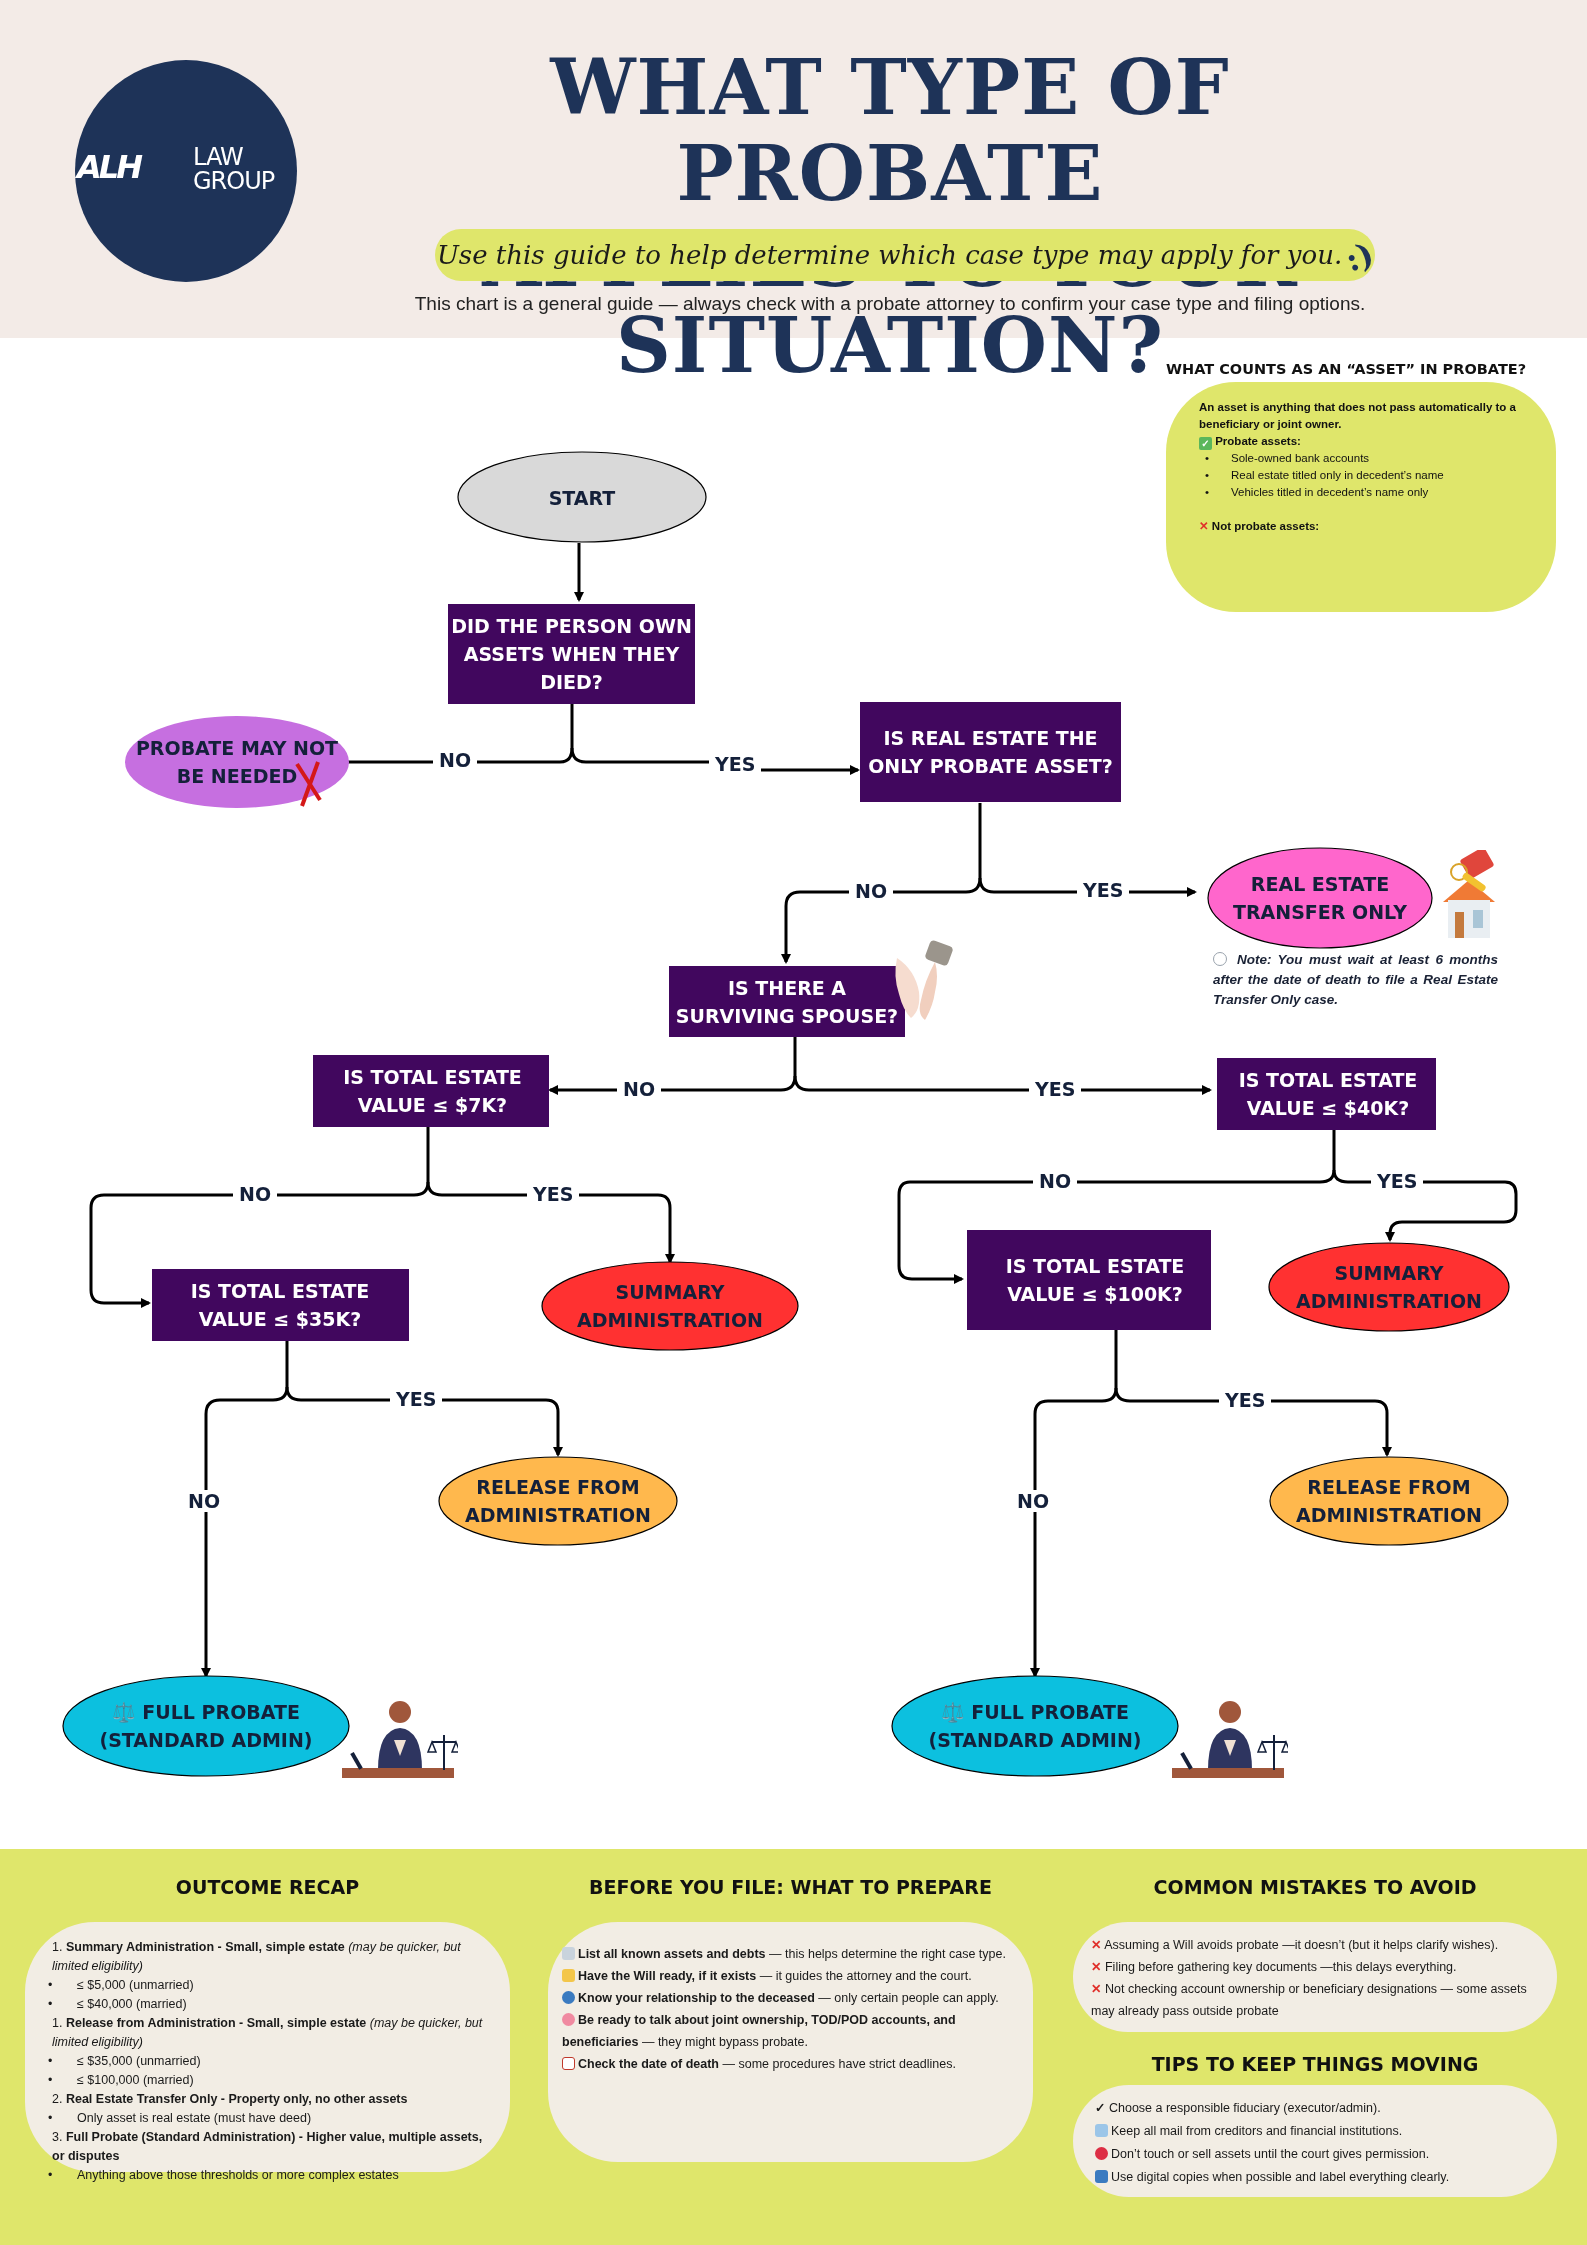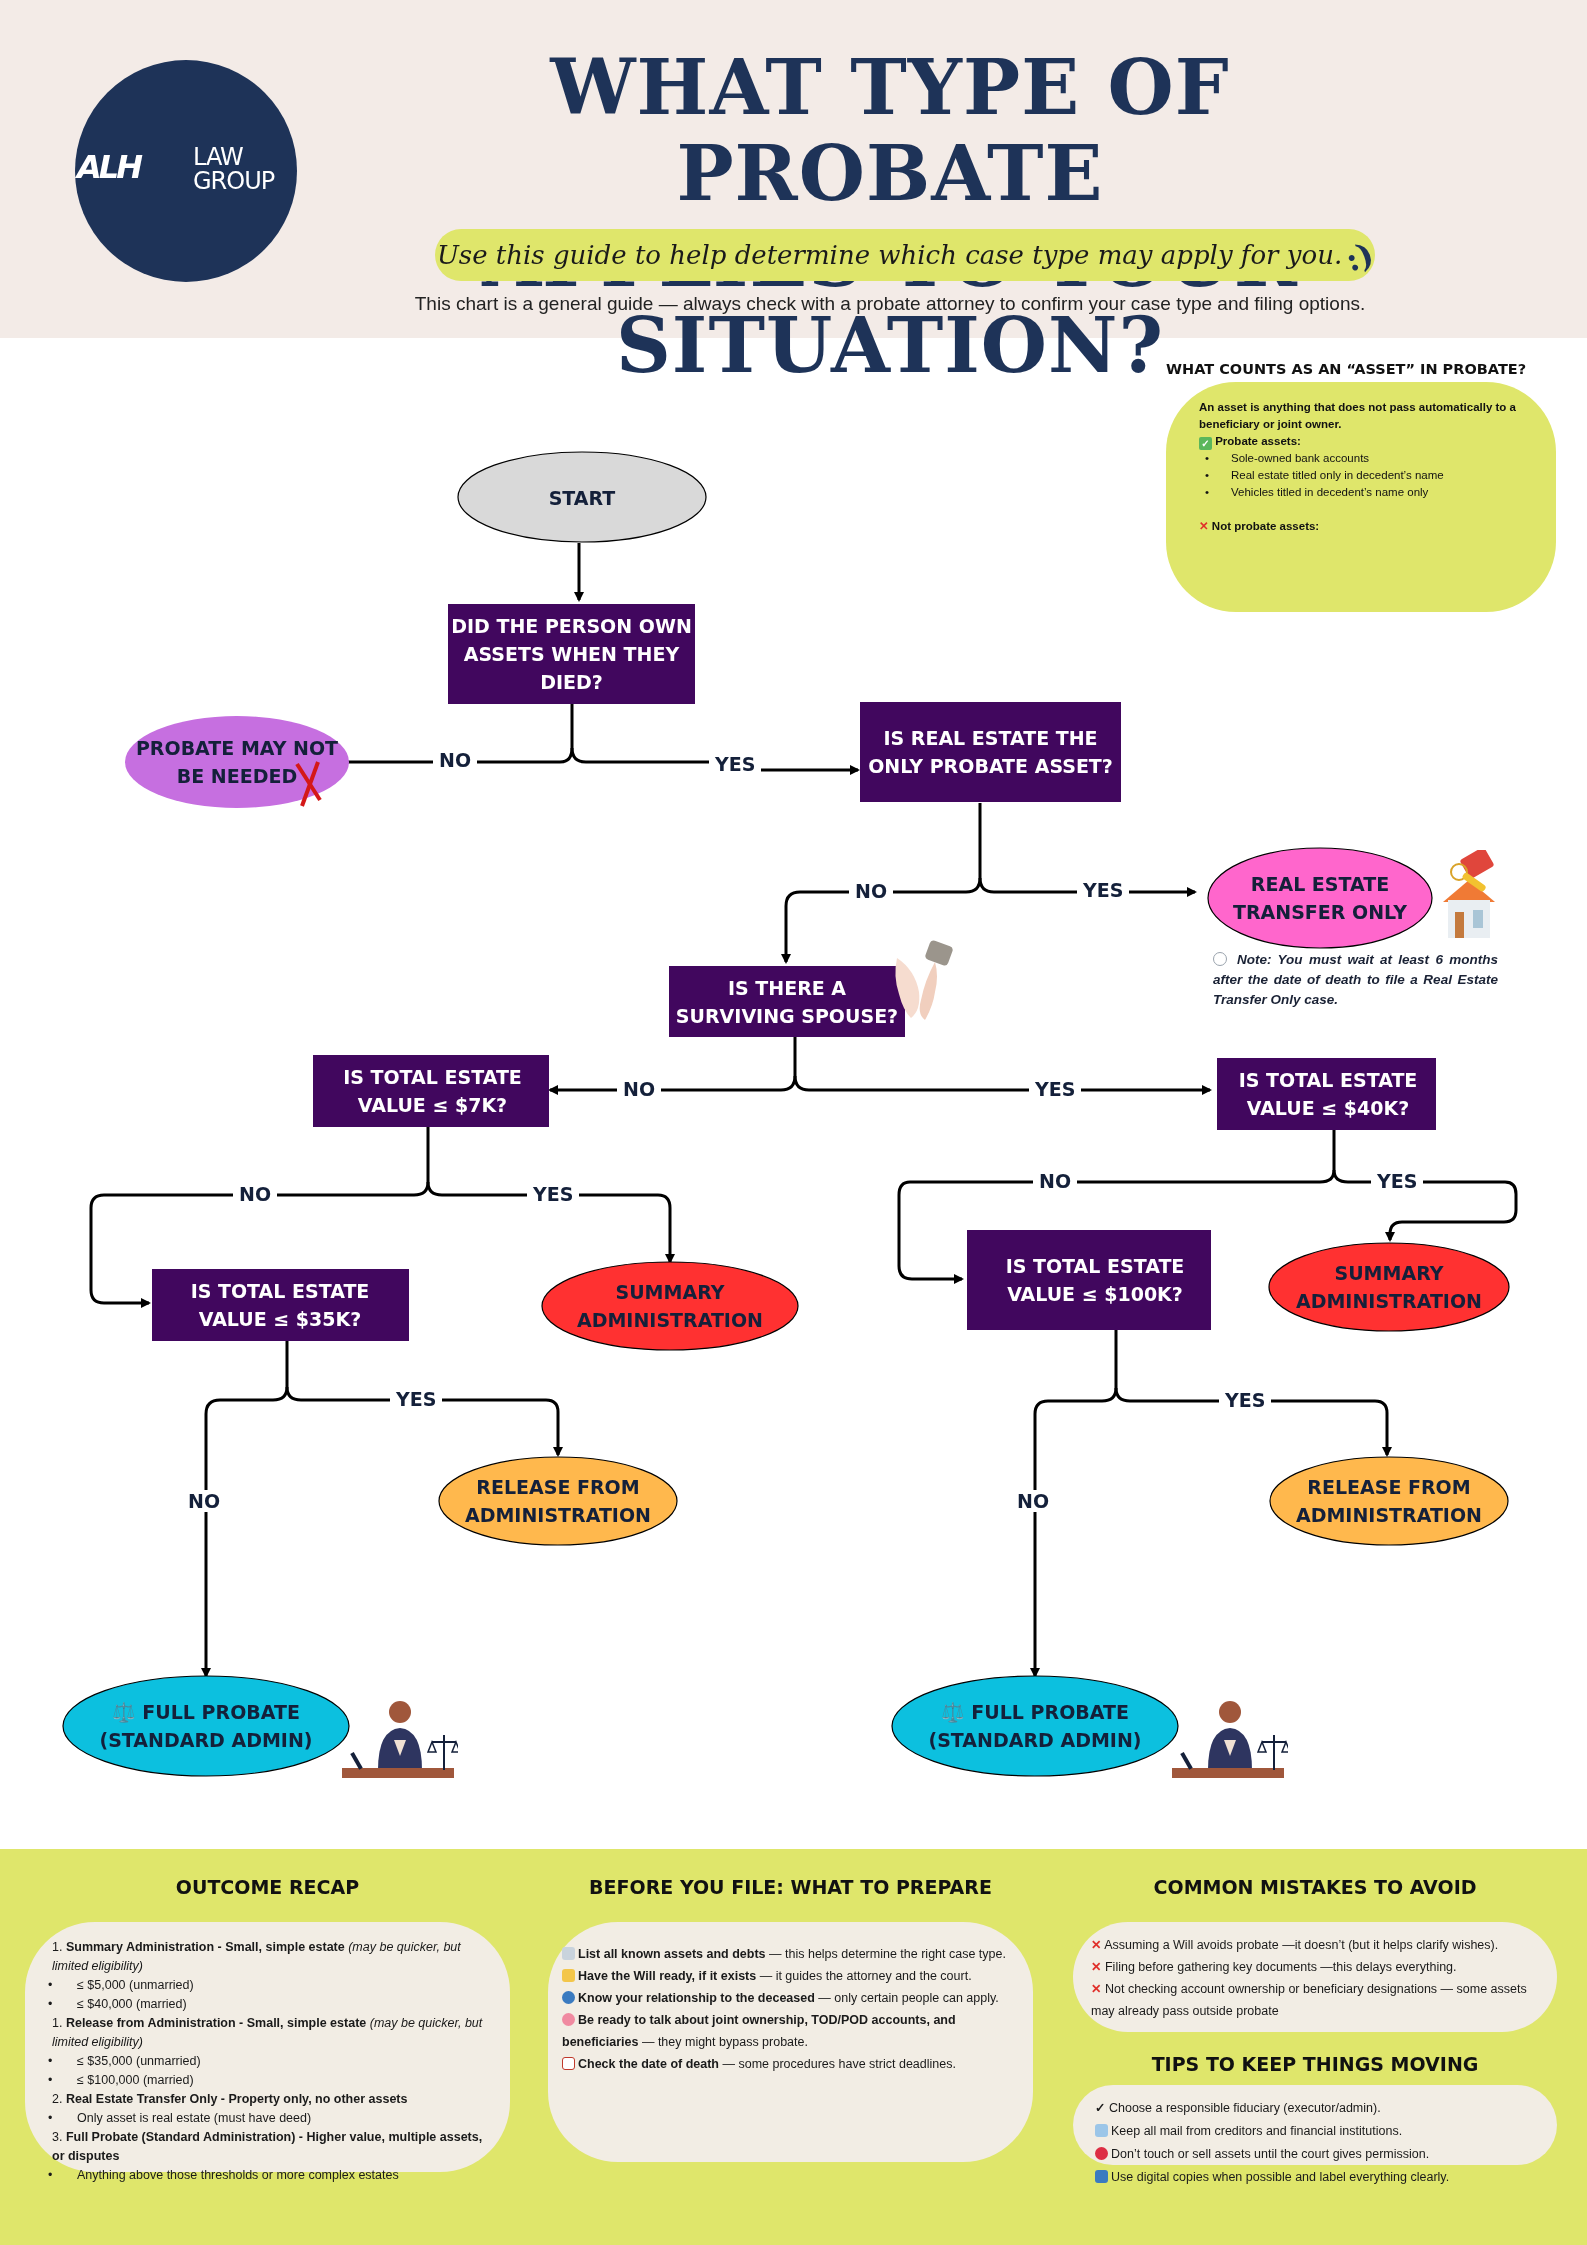--- a/index.html
+++ b/index.html
@@ -38,21 +38,21 @@
   .f-box { position: absolute; background: #f2ede4; border-radius: 70px; font-size: 13px; line-height: 22px; color: #1a1a1a; }
   .f-box .b { font-weight: bold; }
   .f-box .i { font-style: italic; }
   .recap { left: 25px; top: 1922px; width: 485px; height: 250px; padding: 16px 20px 0 15px; font-size: 12.5px; line-height: 19px; }
   .recap .row { position: relative; }
   .recap .num { padding-left: 12px; }
   .recap .bul { padding-left: 37px; position: relative; }
   .recap .bul::before { content: "•"; position: absolute; left: 8px; }
   .prep { left: 548px; top: 1922px; width: 485px; height: 240px; padding: 21px 25px 0 14px; font-size: 12.5px; line-height: 22px; }
   .mist { left: 1073px; top: 1922px; width: 484px; height: 110px; border-radius: 56px; padding: 12px 16px 0 18px; font-size: 12.5px; line-height: 22px; }
-  .tips { left: 1073px; top: 2085px; width: 484px; height: 80px; border-radius: 56px; padding: 12px 16px 0 22px; font-size: 12.5px; line-height: 23px; }
+  .tips { left: 1073px; top: 2085px; width: 484px; height: 112px; border-radius: 56px; padding: 12px 16px 0 22px; font-size: 12.5px; line-height: 23px; }
   .emo { display: inline-block; width: 13px; height: 13px; border-radius: 3px; vertical-align: -2px; margin-right: 3px; }
 </style>
 </head>
 <body>
 
 <div class="header">
   <div class="logo">
     <span class="logo-mark">ALH</span>
     <div class="logo-text">
       <div>LAW</div>

